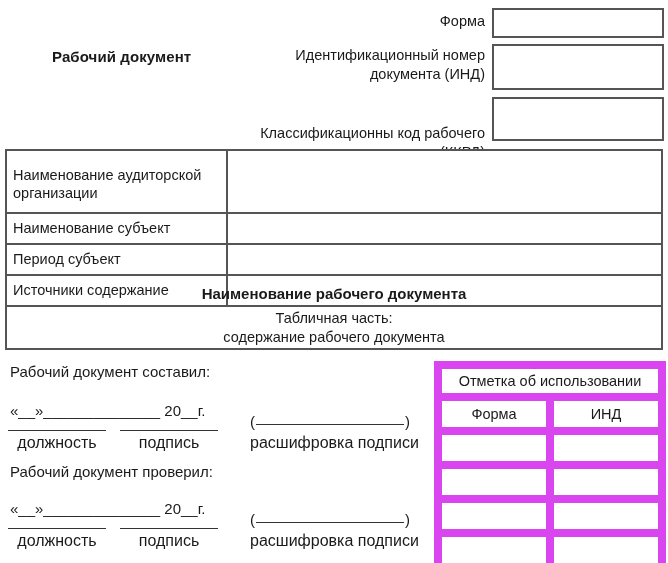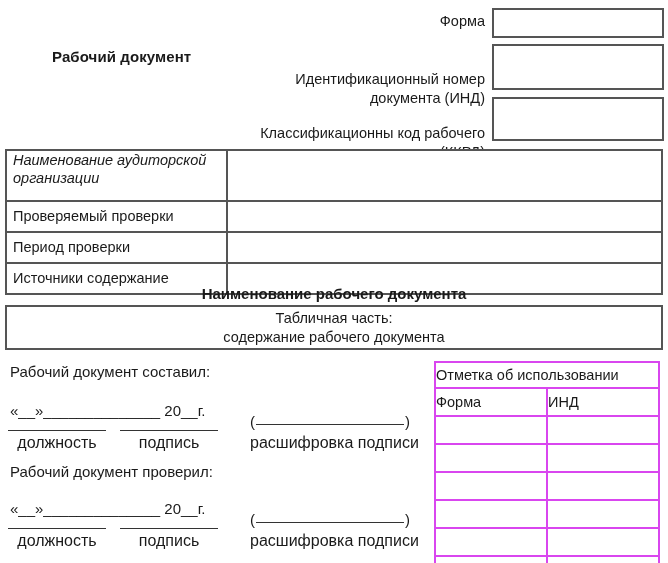--- a/index.html
+++ b/index.html
@@ -54,23 +54,22 @@
   .info-table td {
     border: 2px solid #555555;
     padding: 3px 6px 4px 6px;
     font-size: 14.5px;
     vertical-align: middle;
     line-height: 18px;
     background: #ffffff;
   }
   .info-table td.label-cell { width: 207px; }
   .info-table td.italic-label {
-    font-style: italic;
     vertical-align: top;
-    padding-top: 0;
+    padding-top: 15px;
   }
   .info-table tr.tall td { height: 42px; }
   .info-table tr.short td { height: 22px; }
   .info-table td.value-cell { }
 
   
   .section-heading {
     left: 0;
     top: 285px;
     width: 668px;
@@ -132,22 +131,22 @@
 
   
   .usage-table {
     left: 434px;
     top: 361px;
     width: 224px;
     border-collapse: collapse;
     table-layout: fixed;
   }
   .usage-table td {
-    border: 2px solid #d946ef;
-    text-align: left;
+    border: 8px solid #d946ef;
+    text-align: center;
     font-size: 14.5px;
     height: 22px;
     padding: 0;
     background: #ffffff;
   }
   .usage-table td.title-cell { height: 24px; }
   .usage-table td.hdr-cell { height: 26px; }
   .usage-table td.data-cell { height: 26px; }
   .usage-table col.c1 { width: 112px; }
   .usage-table col.c2 { width: 112px; }
@@ -155,38 +154,38 @@
 </head>
 <body>
 
 <div id="page">
 
   <div class="abs doc-title">Рабочий документ</div>
 
   <div class="abs hdr-label" style="left:280px; top:12px; width:205px;">Форма</div>
   <div class="abs hdr-box" style="left:492px; top:8px; width:172px; height:30px;"></div>
 
-  <div class="abs hdr-label" style="left:255px; top:46px; width:230px;margin-top:24px;">Идентификационный номер документа (ИНД)</div>
+  <div class="abs hdr-label" style="left:255px; top:46px; width:230px;">Идентификационный номер документа (ИНД)</div>
   <div class="abs hdr-box" style="left:492px; top:44px; width:172px; height:46px;"></div>
 
   <div class="abs hdr-label" style="left:255px; top:100px; width:230px;margin-top:24px;">Классификационны код рабочего документа (ККРД)</div>
   <div class="abs hdr-box" style="left:492px; top:97px; width:172px; height:44px;"></div>
 
   <table class="abs info-table">
     <tbody>
       <tr class="tall">
         <td class="label-cell italic-label">Наименование аудиторской организации</td>
         <td class="value-cell"></td>
       </tr>
       <tr class="short">
-        <td class="label-cell">Проверяемый проверки</td>
+        <td class="label-cell">Наименование субъект</td>
         <td class="value-cell"></td>
       </tr>
       <tr class="short">
-        <td class="label-cell">Период проверки</td>
+        <td class="label-cell">Период субъект</td>
         <td class="value-cell"></td>
       </tr>
       <tr class="short">
         <td class="label-cell">Источники содержание</td>
         <td class="value-cell"></td>
       </tr>
     </tbody>
   </table>
 
   <div class="abs section-heading">Наименование рабочего документа</div>

